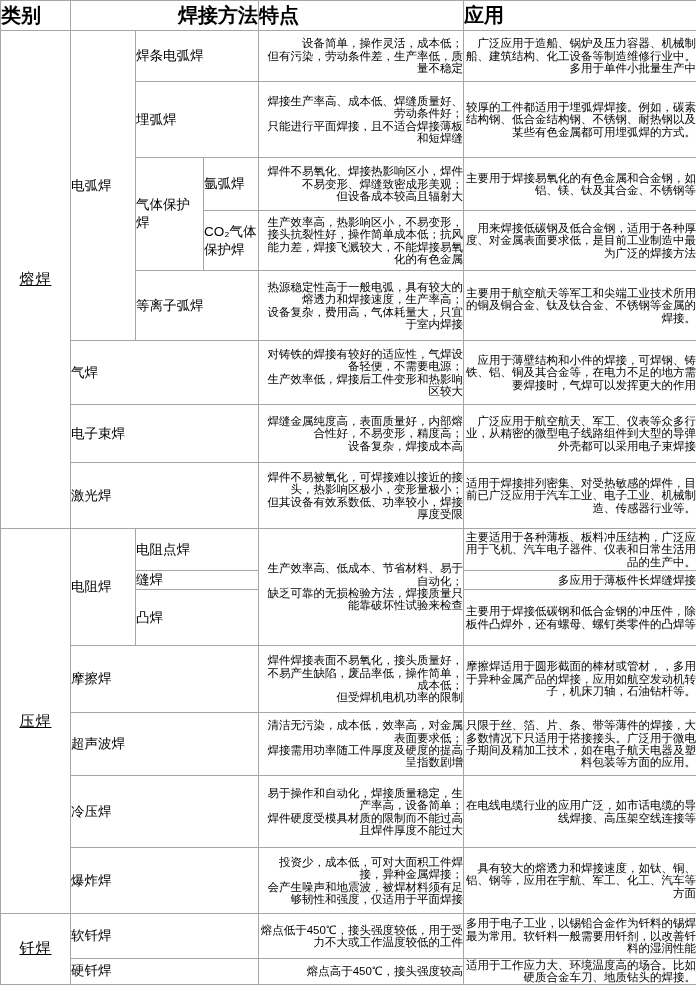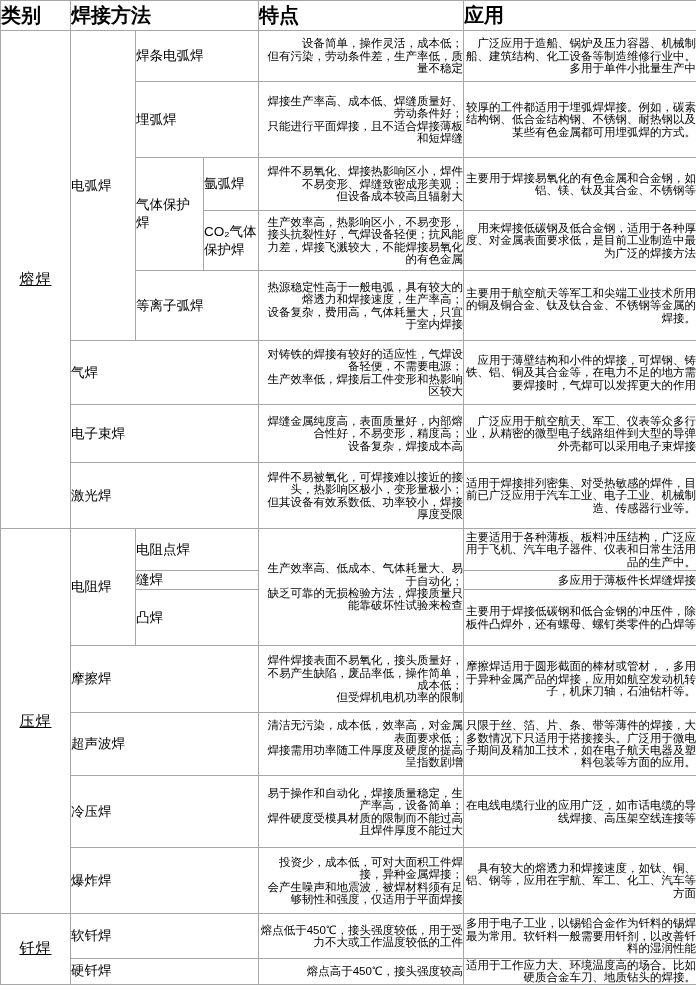--- a/index.html
+++ b/index.html
@@ -28,21 +28,21 @@
     background: #ffffff;
   }
   th.hdr {
     font-size: 20px;
     font-weight: bold;
     text-align: left;
     vertical-align: middle;
     padding: 1px 4px;
     white-space: nowrap;
   }
-  th.hdr.center { text-align: left; }
+  th.hdr.center { text-align: right; }
   td.cat {
     text-align: center;
     vertical-align: middle;
     font-size: 15px;
     letter-spacing: 1px;
     text-decoration: underline;
   }
   td.grp, td.method {
     vertical-align: middle;
     font-size: 13.5px;
@@ -99,21 +99,21 @@
   <tr style="height:53px">
     <td class="grp" rowspan="2">气体保护焊</td>
     <td class="method">氩弧焊</td>
     <td class="txt">焊件不易氧化、焊接热影响区小，焊件不易变形、焊缝致密成形美观；
 但设备成本较高且辐射大</td>
     <td class="txt">主要用于焊接易氧化的有色金属和合金钢，如铝、镁、钛及其合金、不锈钢等</td>
   </tr>
 
   <tr style="height:60px">
     <td class="method">CO₂气体保护焊</td>
-    <td class="txt">生产效率高，热影响区小，不易变形，接头抗裂性好，气焊设备轻便；抗风能力差，焊接飞溅较大，不能焊接易氧化的有色金属</td>
+    <td class="txt">生产效率高，热影响区小，不易变形，接头抗裂性好，操作简单成本低；抗风能力差，焊接飞溅较大，不能焊接易氧化的有色金属</td>
     <td class="txt">用来焊接低碳钢及低合金钢，适用于各种厚度、对金属表面要求低，是目前工业制造中最为广泛的焊接方法</td>
   </tr>
 
   <tr style="height:70px">
     <td class="method" colspan="2">等离子弧焊</td>
     <td class="txt">热源稳定性高于一般电弧，具有较大的熔透力和焊接速度，生产率高；
 设备复杂，费用高，气体耗量大，只宜于室内焊接</td>
     <td class="txt">主要用于航空航天等军工和尖端工业技术所用的铜及铜合金、钛及钛合金、不锈钢等金属的焊接。</td>
   </tr>
 
@@ -135,21 +135,21 @@
     <td class="method" colspan="3">激光焊</td>
     <td class="txt">焊件不易被氧化，可焊接难以接近的接头，热影响区极小，变形量极小；
 但其设备有效系数低、功率较小，焊接厚度受限</td>
     <td class="txt">适用于焊接排列密集、对受热敏感的焊件，目前已广泛应用于汽车工业、电子工业、机械制造、传感器行业等。</td>
   </tr>
 
   <tr style="height:42px">
     <td class="cat" rowspan="7">压焊</td>
     <td class="grp" rowspan="3">电阻焊</td>
     <td class="method" colspan="2">电阻点焊</td>
-    <td class="txt" rowspan="3">生产效率高、低成本、气体耗量大、易于自动化；
+    <td class="txt" rowspan="3">生产效率高、低成本、节省材料、易于自动化；
 缺乏可靠的无损检验方法，焊接质量只能靠破坏性试验来检查</td>
     <td class="txt">主要适用于各种薄板、板料冲压结构，广泛应用于飞机、汽车电子器件、仪表和日常生活用品的生产中。</td>
   </tr>
 
   <tr style="height:19px">
     <td class="method" colspan="2">缝焊</td>
     <td class="txt">多应用于薄板件长焊缝焊接</td>
   </tr>
 
   <tr style="height:56px">

